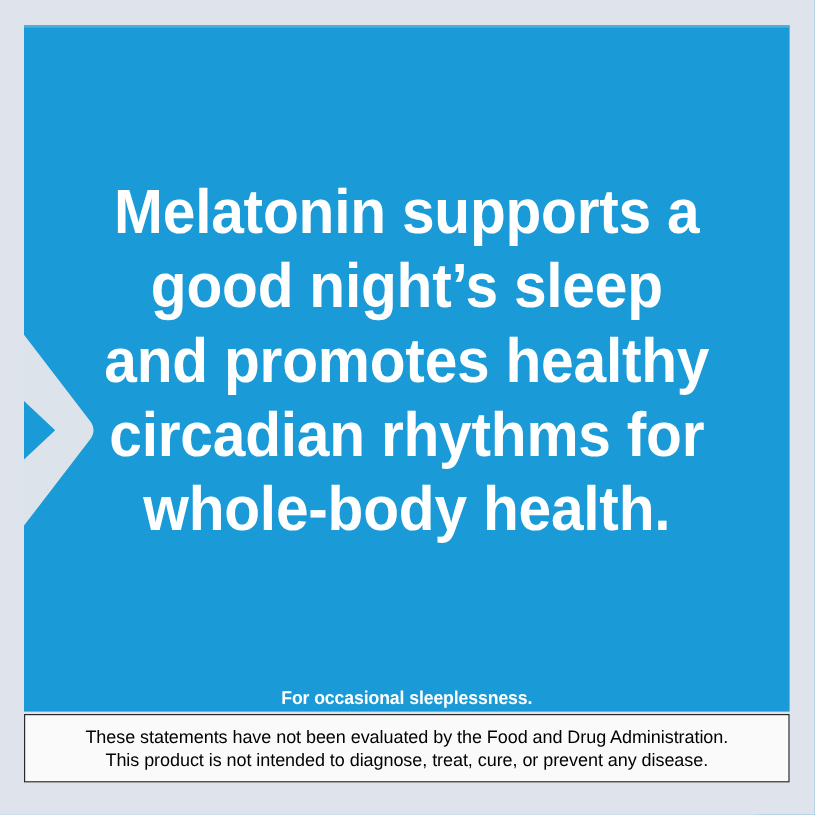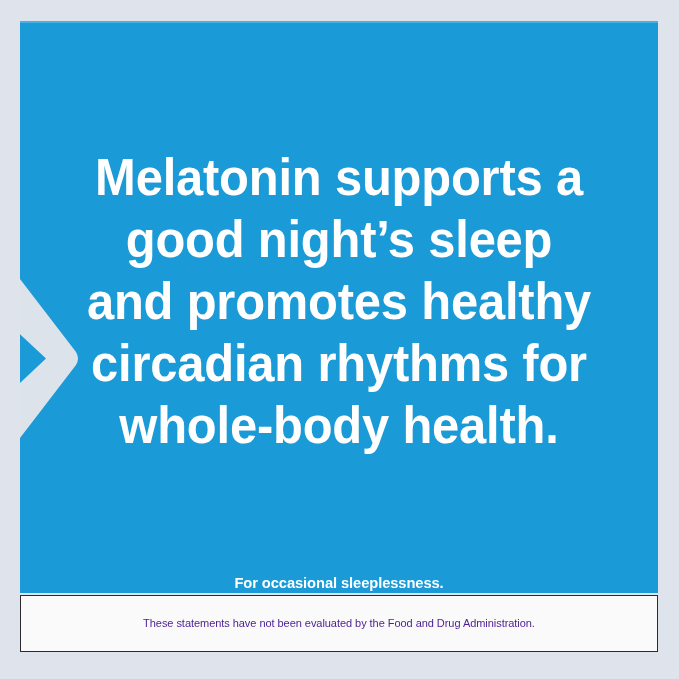--- a/index.html
+++ b/index.html
@@ -104,23 +104,23 @@
     box-sizing: border-box;
     background: #fafafa;
     border: 1.5px solid #2b2b2b;
     display: flex;
     flex-direction: column;
     align-items: center;
     justify-content: center;
   }
   #disclaimer-box .dl-line {
     display: block;
-    color: #4c1d95;
+    color: #000000;
     font-family: "Liberation Sans", sans-serif;
-    font-size: 11px;
+    font-size: 15px;
     line-height: 19px;
     font-weight: normal;
     white-space: nowrap;
     letter-spacing: -0.05px;
   }
 </style>
 </head>
 <body>
 
 <div id="canvas">
@@ -142,15 +142,16 @@
       <span class="hl-line">circadian rhythms for</span>
       <span class="hl-line">whole-body health.</span>
     </div>
 
     <div id="subheadline">For occasional sleeplessness.</div>
 
   </div>
 
   <div id="disclaimer-box">
     <span class="dl-line">These statements have not been evaluated by the Food and Drug Administration.</span>
+    <span class="dl-line">This product is not intended to diagnose, treat, cure, or prevent any disease.</span>
   </div>
 
 </div>
 
 </body></html>

